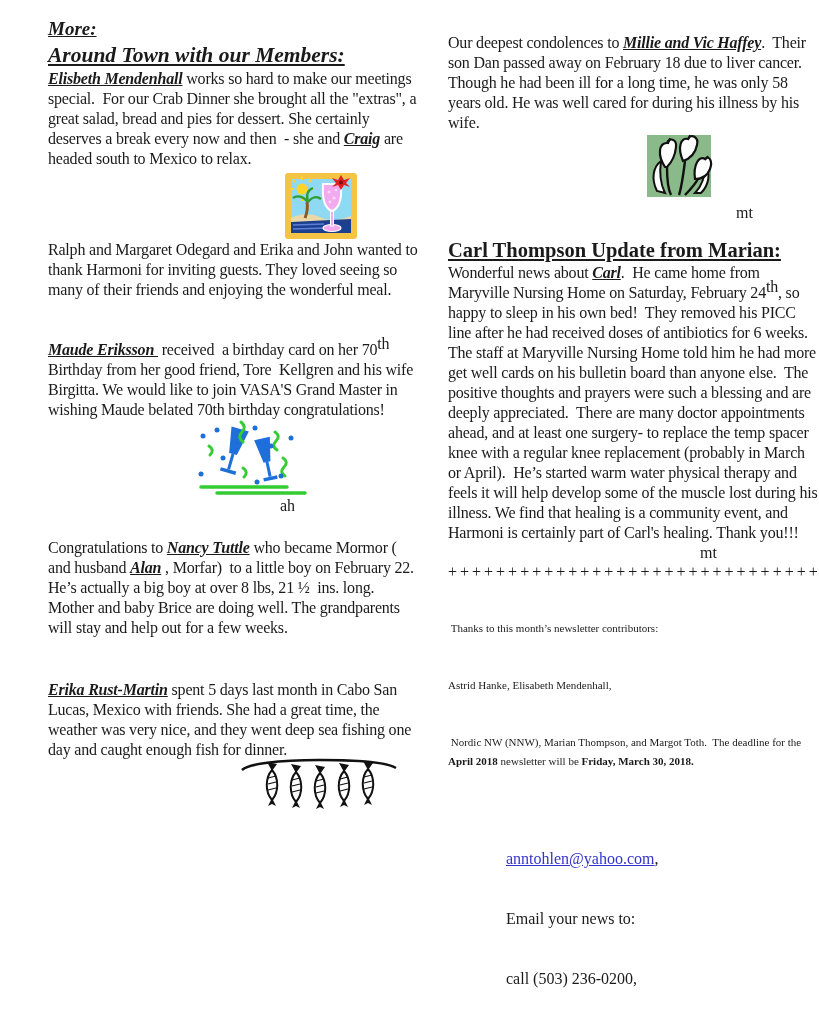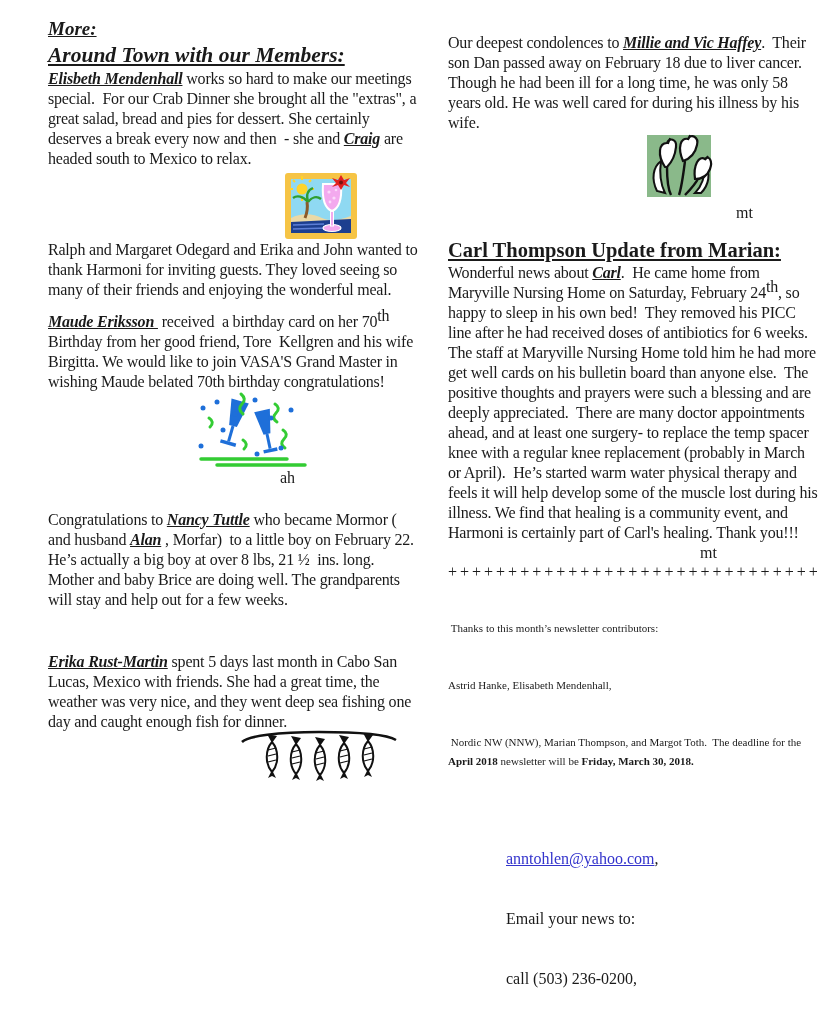--- a/index.html
+++ b/index.html
@@ -12,21 +12,21 @@
   .h-more{font-size:19px;font-weight:bold;font-style:italic;text-decoration:underline;line-height:25px}
   .h-around{font-size:21.5px;font-weight:bold;font-style:italic;text-decoration:underline;line-height:28px}
   .h-carl{font-size:20.5px;font-weight:bold;text-decoration:underline;line-height:26px;margin-top:14px}
   .seg-name{font-weight:bold;font-style:italic;text-decoration:underline}
   .seg-bold{font-weight:bold}
   .seg-sup{font-size:16px;vertical-align:super;line-height:0}
   .attribution{font-size:16px;line-height:20px}
   .attr-ah{margin-left:232px}
   .attr-mt1{margin-left:288px}
   .attr-mt2{margin-left:252px}
-  .mt6{margin-top:17px}.mt8{margin-top:0}.mt22{margin-top:22px}.mt28{margin-top:12px}.mt30{margin-top:42px}
+  .mt6{margin-top:17px}.mt8{margin-top:0}.mt22{margin-top:22px}.mt28{margin-top:40px}.mt30{margin-top:42px}
   svg.drink{display:block;margin:3px 62px 0 auto}
   svg.champagne{display:block;margin:-2px 0 0 135px}
   svg.fish{display:block;margin:-4px 0 0 190px}
   svg.lilies{display:block;margin:0 0 0 195px}
   .plus-divider{font-size:16px;line-height:18px;letter-spacing:3px;white-space:nowrap;overflow:hidden}
   .contrib{font-size:11px;line-height:19px;white-space:pre-wrap}
   .contact{font-size:16px;line-height:20px;margin-left:58px;white-space:pre-wrap}
   .email-link{color:var(--link,#3333cc);text-decoration:underline;cursor:pointer}
 </style>
 </head>

